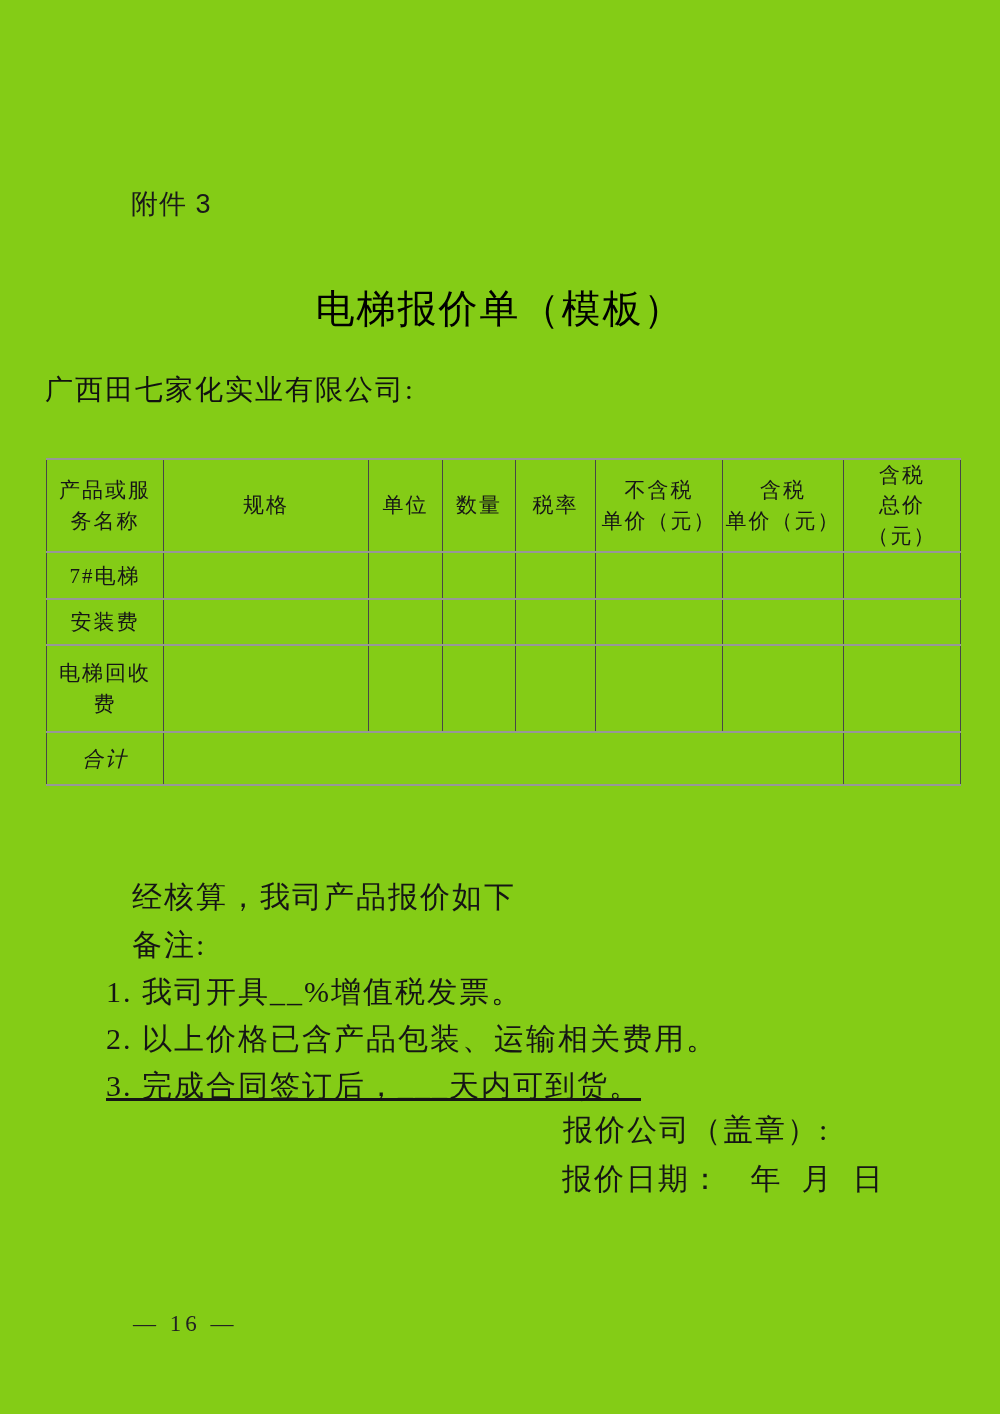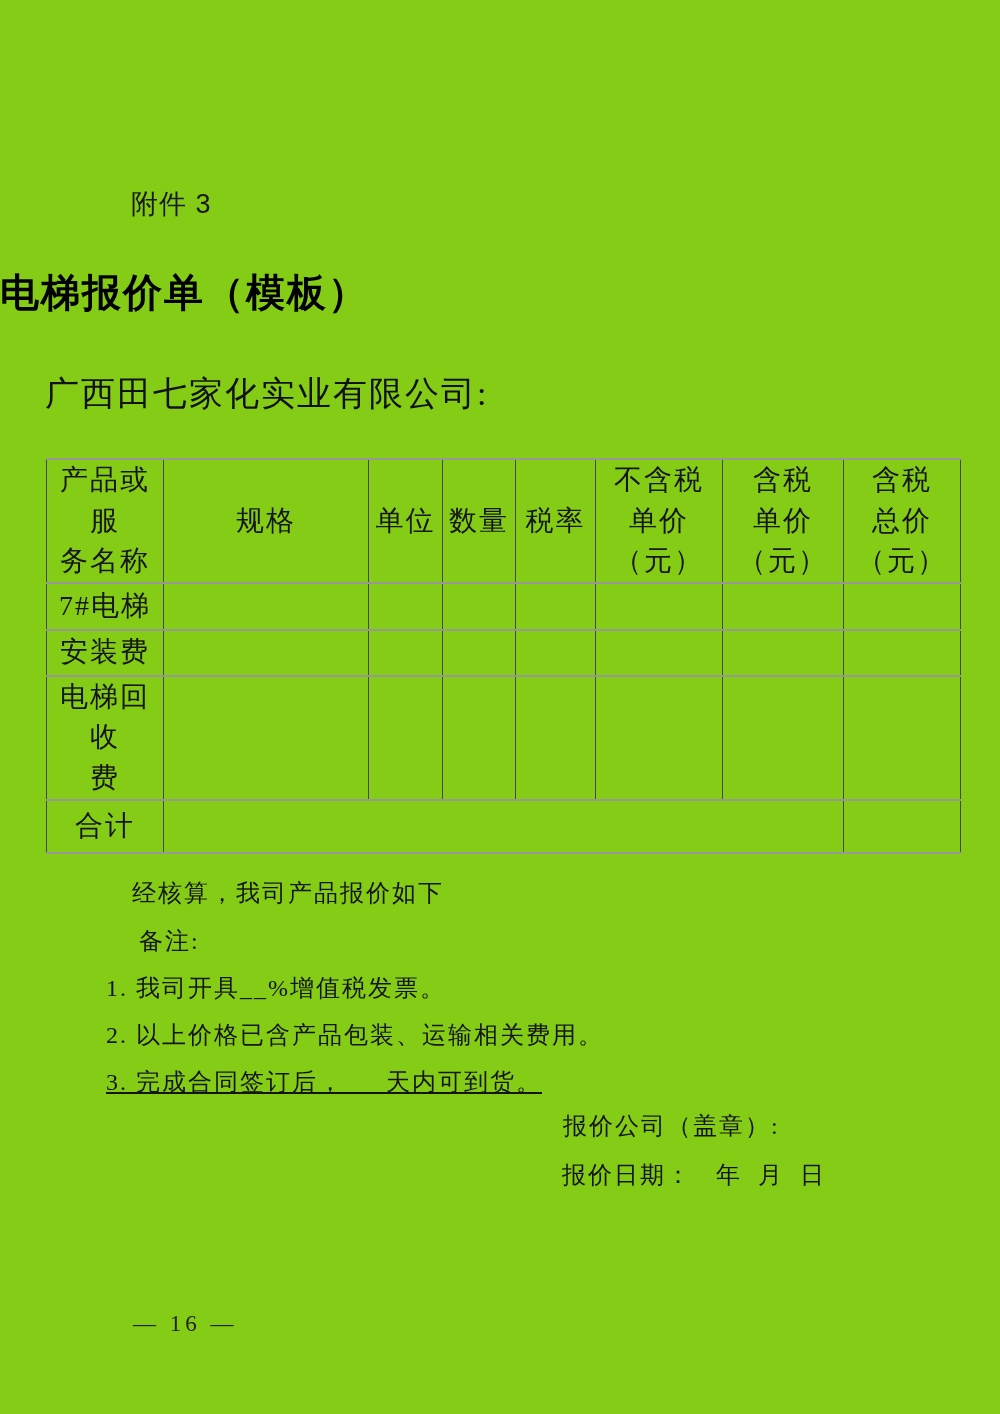--- a/index.html
+++ b/index.html
@@ -20,39 +20,40 @@
 
   .attachment {
     left: 131px; top: 186px;
     font-size: 27px;
     font-family: "Liberation Sans", "DejaVu Sans", sans-serif;
     color: #1a1a1a;
     letter-spacing: 1px;
   }
   .title {
     left: 0; right: 0; top: 266px;
-    margin: 0;
+    margin: 16px;
+    text-align: center;
     font-size: 39px;
-    font-weight: bold;
+    font-weight: normal;
     letter-spacing: 2px;
     color: #000000;
   }
   .recipient {
     left: 45px; top: 371px;
-    font-size: 34px;
+    font-size: 28px;
     letter-spacing: 2px;
   }
 
   .quote-table {
     position: absolute;
     left: 46px; top: 458px;
     width: 914px;
     border-collapse: collapse;
     table-layout: fixed;
-    font-size: 28px;
+    font-size: 21px;
     color: #161616;
   }
   .quote-table th, .quote-table td {
     border-left: 1px solid #474747;
     border-right: 1px solid #474747;
     border-top: 2px solid #979797;
     border-bottom: 2px solid #979797;
     text-align: center;
     vertical-align: middle;
     font-weight: normal;
@@ -61,30 +62,30 @@
     line-height: 1.45;
     letter-spacing: 2px;
     overflow: hidden;
   }
   .row-header { height: 89px; }
   .row-r1 { height: 48px; }
   .row-r2 { height: 47px; }
   .row-r3 { height: 46px; }
   .row-r4 { height: 87px; }
   .row-r5 { height: 36px; }
-  .row-total { height: 53px; }
+  .row-total { height: 53px; font-style: italic; }
 
   .bodyline {
-    font-size: 24px;
+    font-size: 30px;
     letter-spacing: 2px;
     white-space: pre;
     color: #151515;
   }
   .intro  { left: 132px; top: 877px; }
-  .remark { left: 132px; top: 925px; margin-left: 7px; }
+  .remark { left: 132px; top: 925px; }
   .item1  { left: 106px; top: 972px; }
   .item2  { left: 106px; top: 1019px; }
   .item3  { left: 106px; top: 1066px; text-decoration: underline; }
   .sig-company { left: 563px; top: 1110px; }
   .sig-date    { left: 562px; top: 1159px; }
 
   .page-number {
     left: 133px; top: 1311px;
     font-size: 23px;
     letter-spacing: 4px;

